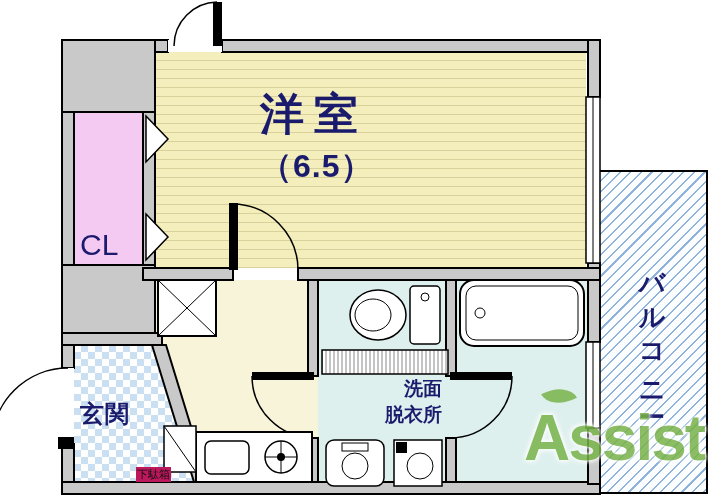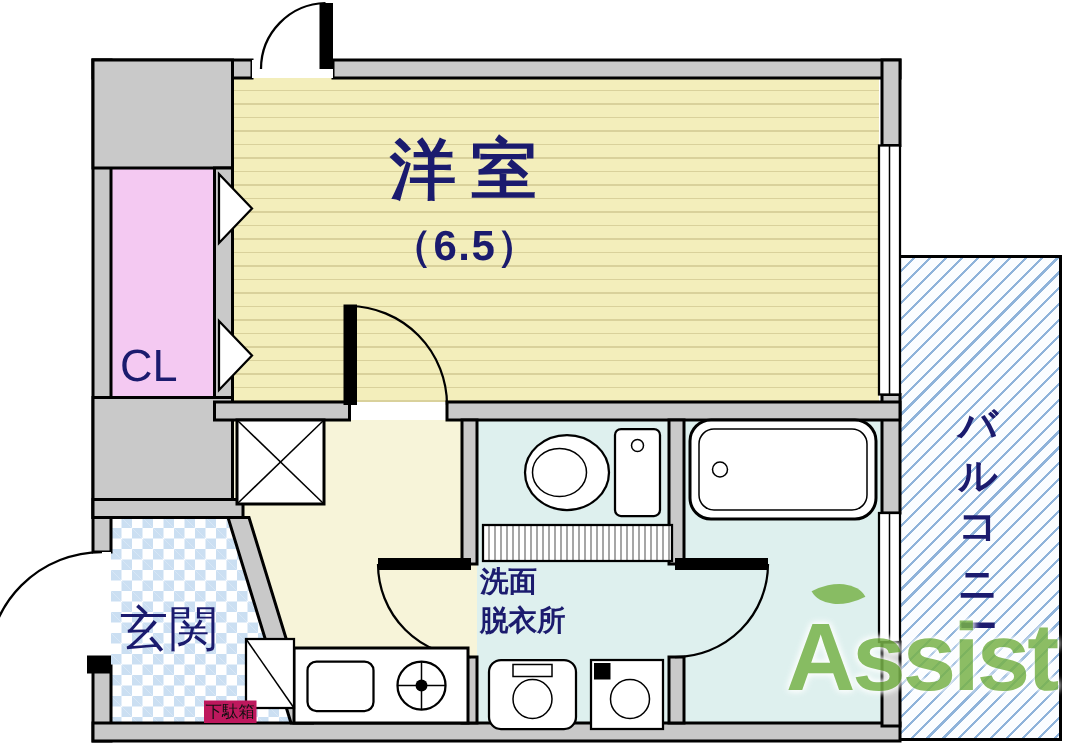--- a/index.html
+++ b/index.html
@@ -25,24 +25,24 @@
   #balcony .vtext{writing-mode:vertical-rl;color:var(--label_navy,#1b1b6e);font-size:26px;font-weight:bold;
     letter-spacing:8px;}
   svg.overlay{position:absolute;left:0;top:0;z-index:3;pointer-events:none;}
   .wall{fill:var(--wall,#c9c9c9);stroke:#000;stroke-width:2;}
   .gapfill{fill:#ffffff;stroke:none;}
   .fx{fill:#ffffff;stroke:#000000;}
   .thin{stroke:#000;stroke-width:1;fill:none;}
   .label{position:absolute;z-index:5;color:var(--label_navy,#1b1b6e);}
   #label-western{left:260px;top:92px;width:230px;text-align:left;font-weight:bold;line-height:1;}
   #label-western .nm{font-size:44px;letter-spacing:10px;display:block;}
-  #label-western .sz{font-size:28px;display:block;margin-top:14px;letter-spacing:1px;}
+  #label-western .sz{font-size:32px;display:block;margin-top:14px;letter-spacing:1px;}
   #label-closet{left:80px;top:228px;font-size:30px;}
-  #label-entrance{left:80px;top:398px;font-size:32px;font-weight:normal;letter-spacing:1px;}
-  #label-washroom{left:320px;top:376px;width:122px;text-align:left;font-size:19px;font-weight:bold;line-height:1.35;}
+  #label-entrance{left:80px;top:398px;font-size:24px;font-weight:bold;letter-spacing:1px;}
+  #label-washroom{left:320px;top:376px;width:122px;text-align:right;font-size:19px;font-weight:bold;line-height:1.35;}
   #label-shoebox{left:136px;top:467px;font-size:11px;color:#111;background:#be185d;padding:0 1px;z-index:6;}
   #watermark{position:absolute;left:524px;top:406px;font-size:64px;font-weight:bold;letter-spacing:-2px;
     color:var(--watermark_green,#79b34a);opacity:.85;z-index:9;line-height:1;
     text-shadow:0 0 4px #fff,0 0 4px #fff,0 0 6px #fff;}
   #watermark-leaf{position:absolute;left:544px;top:386px;width:30px;height:20px;z-index:9;opacity:.85;
     background:var(--watermark_green,#79b34a);border-radius:0 100% 0 100%;transform:rotate(-28deg);}
 </style>
 </head>
 <body>
 

